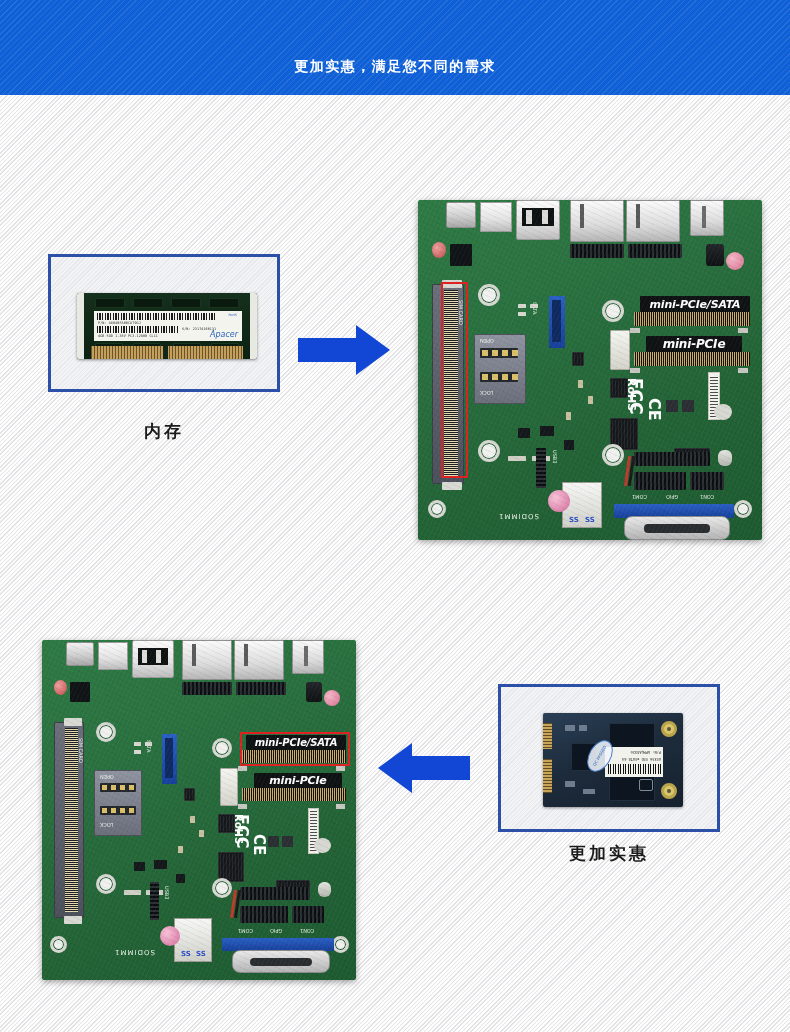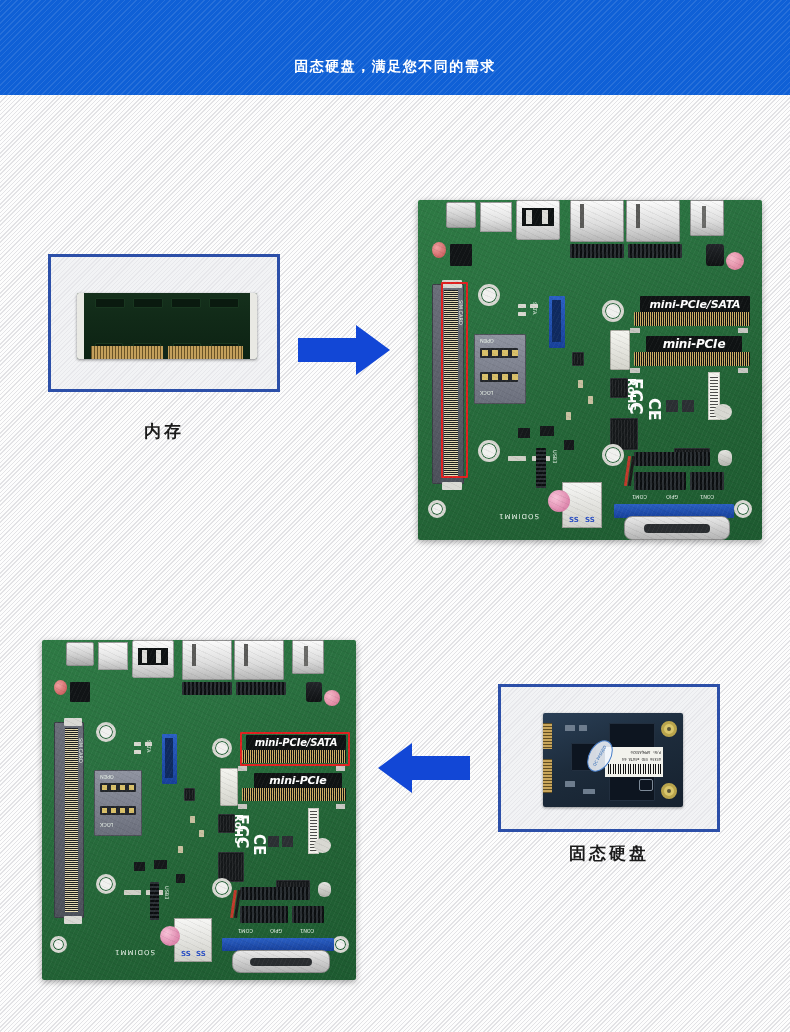--- a/index.html
+++ b/index.html
@@ -305,34 +305,43 @@
     content:""; position:absolute; left:1px; top:2px; right:1px; bottom:2px;
     background-image: repeating-linear-gradient(0deg,
       #222 0px, #222 1px, rgba(0,0,0,0) 1px, rgba(0,0,0,0) 3px);
     opacity:0.8;
   }
 </style>
 </head>
 <body>
 
 <div class="banner">
-  <div class="banner-sub">固态硬盘，满足您不同的需求</div>
+  <div class="banner-sub">更加实惠，满足您不同的需求</div>
 </div>
 
 <div class="part-frame" style="left:48px; top:254px; width:232px; height:138px;">
 
   <div class="ram" style="left:26px; top:36px; width:180px; height:66px;">
     <div class="ram-notch-l"></div>
     <div class="ram-notch-r"></div>
 
     <div class="ram-chip" style="left:18px; top:5px; width:30px; height:10px;"></div>
     <div class="ram-chip" style="left:56px; top:5px; width:30px; height:10px;"></div>
     <div class="ram-chip" style="left:94px; top:5px; width:30px; height:10px;"></div>
     <div class="ram-chip" style="left:132px; top:5px; width:30px; height:10px;"></div>
 
+    <div class="ram-label" style="left:17px; top:18px; width:148px; height:30px;">
+      <div class="bc" style="top:2px; width:118px;"></div>
+      <div class="txt" style="top:10px;">P/N: A8040FA00CAT9GJ</div>
+      <div class="bc" style="top:15px; width:82px;"></div>
+      <div class="txt" style="left:88px; top:16px;">S/N: 23174166131</div>
+      <div class="txt" style="top:23px;">4GB SOD 1.35V PC3-12800 CL11</div>
+      <div class="ram-brand-small">RoHS</div>
+      <div class="ram-brand">Apacer</div>
+    </div>
 
     <div class="ram-chip" style="left:18px; top:50px; width:28px; height:5px;"></div>
     <div class="ram-chip" style="left:56px; top:50px; width:28px; height:5px;"></div>
     <div class="ram-chip" style="left:96px; top:50px; width:28px; height:5px;"></div>
     <div class="ram-chip" style="left:134px; top:50px; width:28px; height:5px;"></div>
 
     <div class="ram-gold-fix"></div>
     <div class="ram-key" style="left:86px;"></div>
   </div>
 </div>
@@ -481,21 +490,21 @@
       <div class="bc" style="top:3px;"></div>
       <div class="txt" style="top:16px;">AS330 SSD mSATA 64</div>
       <div class="txt" style="top:23px;">P/N: APMQA5320</div>
     </div>
 
     <div class="ssd-seal" style="left:40px; top:32px;">
       <div class="s-txt">QC PASSED</div>
     </div>
   </div>
 </div>
-<div class="part-caption" style="left:498px; top:842px; width:222px;">固态硬盘</div>
+<div class="part-caption" style="left:498px; top:842px; width:222px;">更加实惠</div>
 
 <div class="arrow" style="left:378px; top:740px; width:92px; height:56px;">
   <svg width="92" height="56" viewBox="0 0 92 56">
     <polygon points="92,16 34,16 34,3 0,28 34,53 34,40 92,40" fill="#1247d6"></polygon>
   </svg>
 </div>
 
 <div class="mobo" style="left:42px; top:640px; width:314px; height:340px;">
 
   <div class="mb-el silver" style="left:24px; top:2px; width:28px; height:24px; border-radius:2px;"></div>

